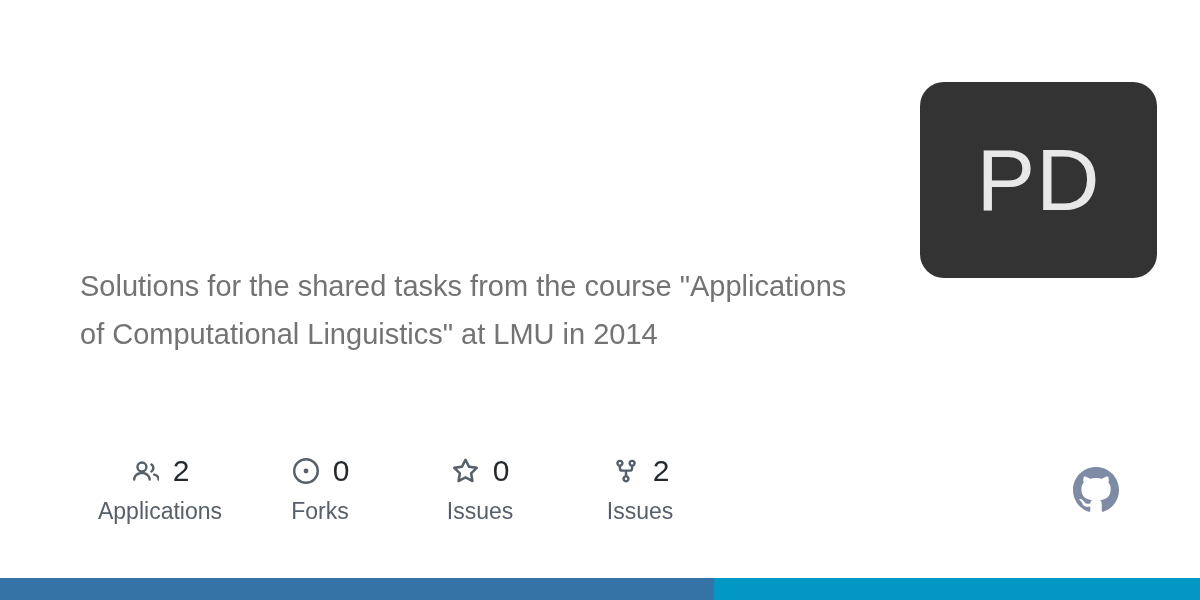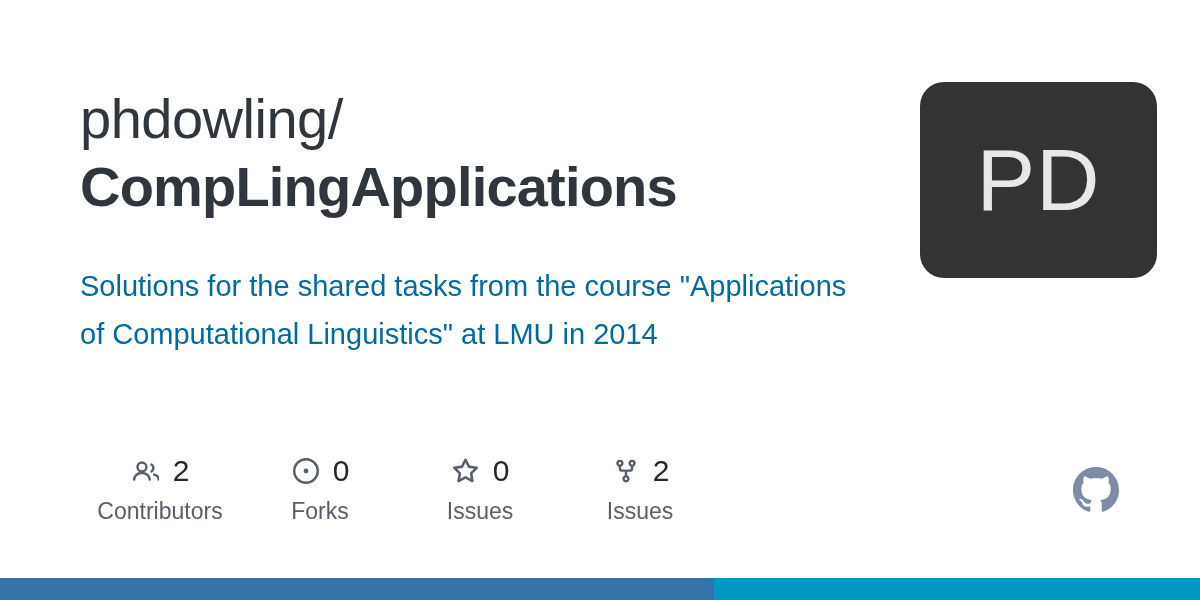--- a/index.html
+++ b/index.html
@@ -70,21 +70,21 @@
   }
 
   
   .description {
     position: absolute;
     left: 80px;
     top: 262px;
     width: 790px;
     font-size: 29px;
     font-weight: 400;
-    color: #0369a1;
+    color: #737373;
     line-height: 48px;
   }
 
   
   .stats {
     position: absolute;
     left: 80px;
     top: 452px;
     display: flex;
     align-items: flex-start;
@@ -151,39 +151,35 @@
 </style>
 </head>
 <body>
 
 <div class="card">
 
   <div class="avatar" style="background: rgb(51, 51, 51);">
     <span class="avatar-initials" style="color: rgb(232, 232, 232);">PD</span>
   </div>
 
-  <div class="title-block">
-    <div class="owner-line">phdowling/</div>
-    <div class="repo-line">CompLingApplications</div>
-  </div>
 
   <div class="description">Solutions for the shared tasks from the course "Applications of Computational Linguistics" at LMU in 2014</div>
 
   <div class="stats">
 
     <div class="stat">
       <div class="stat-top">
         <span class="stat-icon">
           <svg width="26" height="26" viewBox="0 0 16 16" fill="currentColor" aria-hidden="true">
             <path d="M5.5 3.5a2 2 0 1 1 0 4 2 2 0 0 1 0-4ZM5.5 2a3.5 3.5 0 1 0 0 7 3.5 3.5 0 0 0 0-7ZM1.5 13.25c0-1.74 1.76-3.25 4-3.25s4 1.51 4 3.25a.75.75 0 0 0 1.5 0C11 10.63 8.53 8.5 5.5 8.5S0 10.63 0 13.25a.75.75 0 0 0 1.5 0Zm9.22-9.6a.75.75 0 0 1 1.03-.26 3.25 3.25 0 0 1 0 5.52.75.75 0 1 1-.77-1.29 1.75 1.75 0 0 0 0-2.94.75.75 0 0 1-.26-1.03Zm1.63 6.39a.75.75 0 0 1 .9-.56c1.82.42 3.25 1.78 3.25 3.52v.25a.75.75 0 0 1-1.5 0v-.25c0-.86-.74-1.78-2.09-2.09a.75.75 0 0 1-.56-.87Z"></path>
           </svg>
         </span>
         <span class="stat-count">2</span>
       </div>
-      <div class="stat-label">Contributors</div>
+      <div class="stat-label">Applications</div>
     </div>
 
     <div class="stat">
       <div class="stat-top">
         <span class="stat-icon">
           <svg width="26" height="26" viewBox="0 0 16 16" fill="currentColor" aria-hidden="true">
             <path d="M8 9.5a1.5 1.5 0 1 0 0-3 1.5 1.5 0 0 0 0 3Z"></path>
             <path d="M8 0a8 8 0 1 1 0 16A8 8 0 0 1 8 0ZM1.5 8a6.5 6.5 0 1 0 13 0 6.5 6.5 0 0 0-13 0Z"></path>
           </svg>
         </span>

